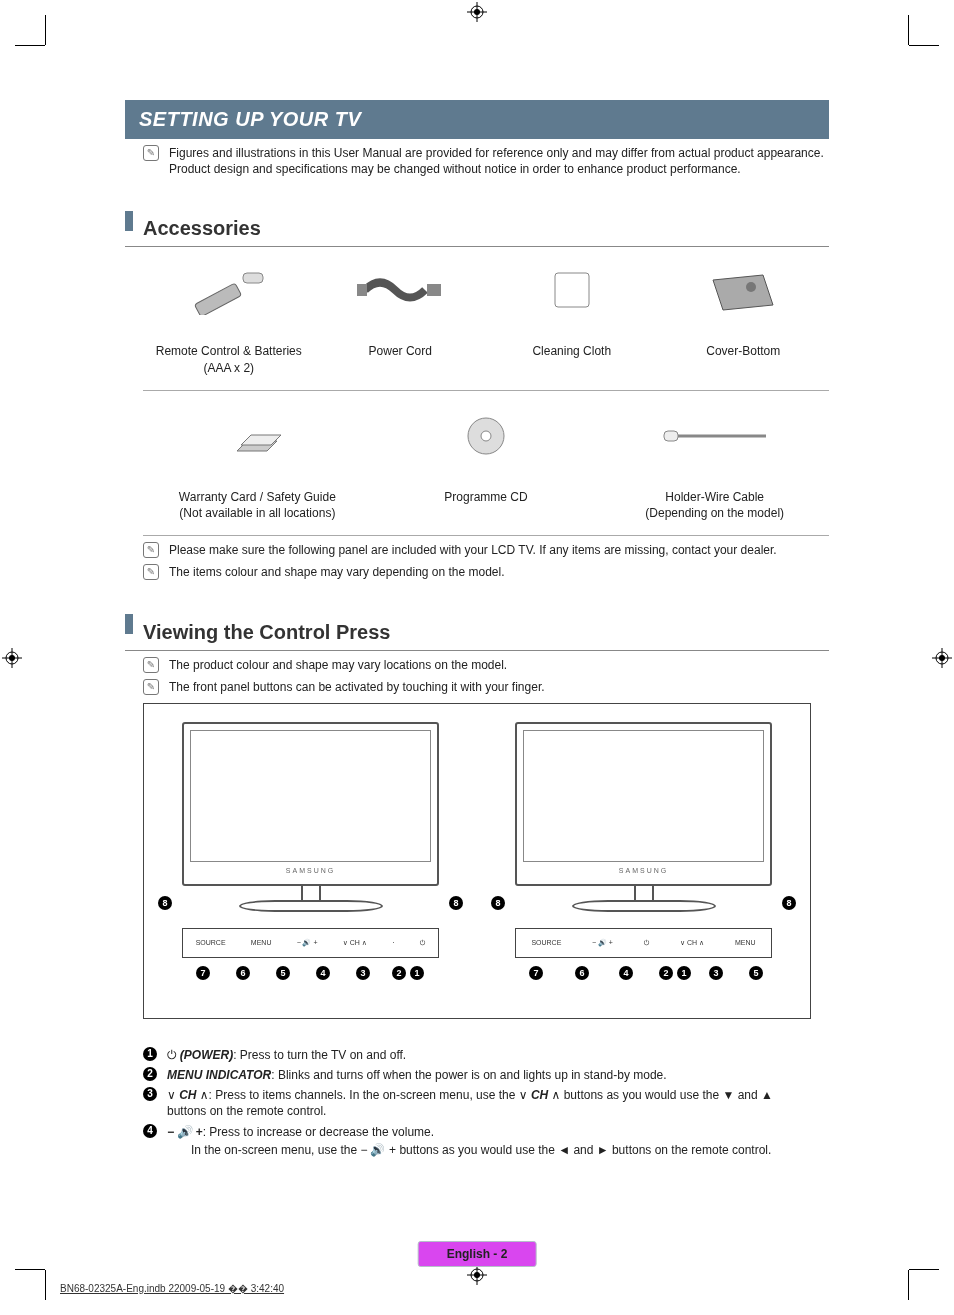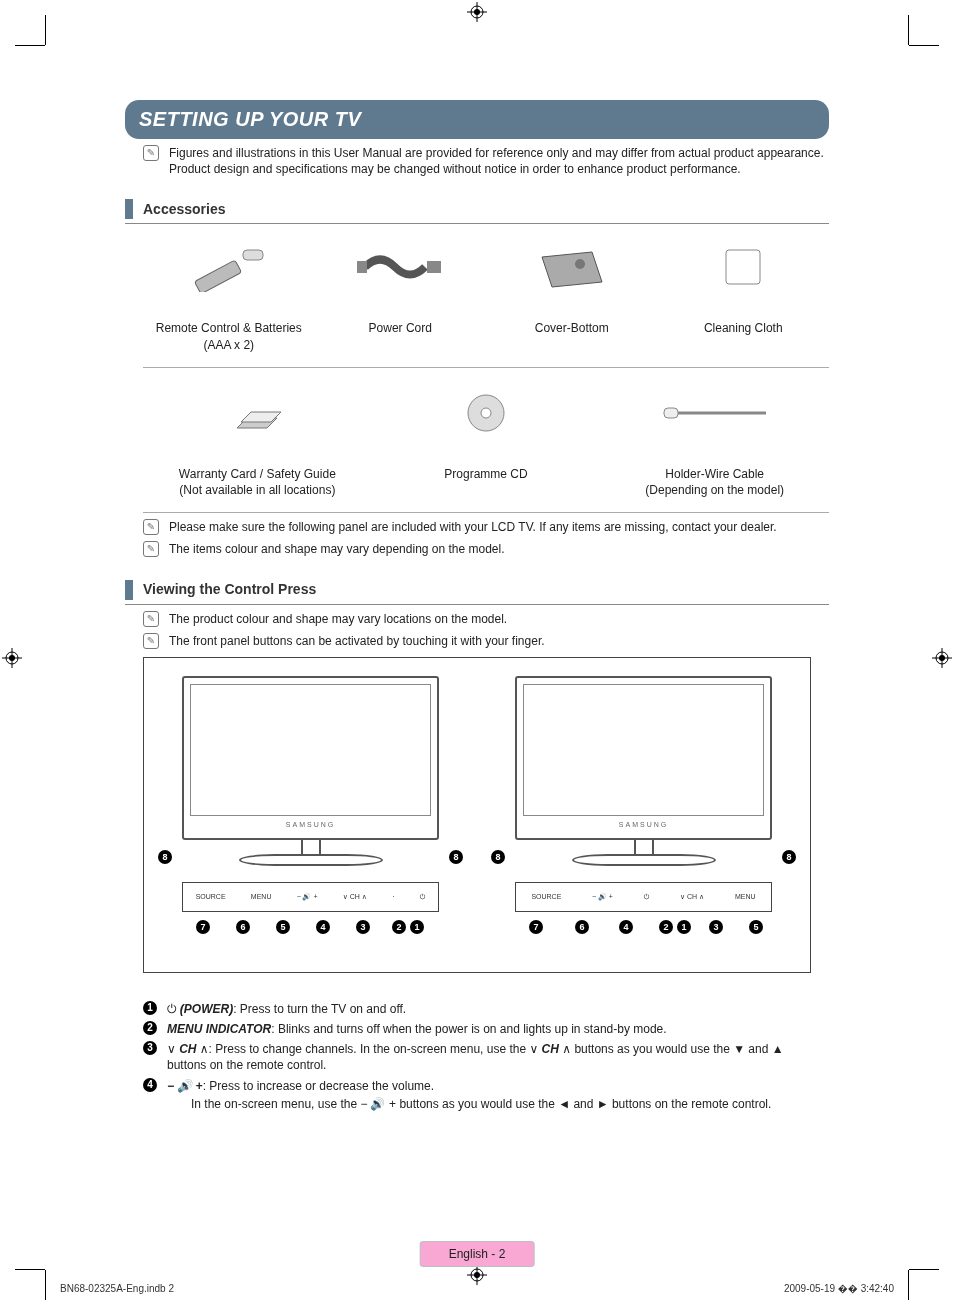--- a/index.html
+++ b/index.html
@@ -36,32 +36,31 @@
   .content { position:absolute; left:125px; right:125px; top:100px; bottom:60px; }
 
   .section-title-bar {
     background:#5f7a8f;
     color:#fff;
     font-weight:bold;
     font-size:20px;
     padding:6px 14px;
     font-style:italic;
     letter-spacing:0.5px;
-    border-radius:14px;
   }
   .note-row { display:flex; align-items:flex-start; gap:10px; margin:6px 0 2px 18px; font-size:12px;}
   .note-icon {
     width:14px; height:14px; border:1px solid #777; border-radius:3px;
     font-size:10px; text-align:center; line-height:13px; color:#777;
     flex:0 0 14px;
   }
 
   .subhead-wrap { display:flex; align-items:center; margin-top:22px; margin-bottom:4px;}
   .subhead-bar { width:8px; height:20px; background:#5f7a8f; margin-right:10px;}
-  .subhead { font-weight:bold; font-size:14px; color:#333;}
+  .subhead { font-weight:bold; font-size:20px; color:#333;margin-top:16px;}
   .sub-rule { height:1px; background:#888; margin-top:2px;}
 
   .acc-grid { margin:4px 0 0 18px; }
   .acc-row { display:flex; }
   .acc-cell { flex:1; text-align:center; padding:8px 4px; font-size:12px;}
   .acc-img { height:62px; display:flex; align-items:center; justify-content:center; }
   .acc-cap { margin-top:22px; font-size:12px; color:#222;}
   .acc-sep { height:1px; background:#aaa; margin:6px 0;}
 
   .panel-box { border:1px solid #444; margin:8px 18px 0 18px; padding:14px 10px 50px 10px;}
@@ -79,22 +78,22 @@
 
   .btnbar2 { position:absolute; left:28px; right:28px; top:210px; height:28px; border:1px solid #444; display:flex; align-items:center; justify-content:space-around; font-size:7px; color:#333;}
 
   .legend { margin:28px 18px 0 18px; font-size:12px;}
   .legend-row { display:flex; align-items:flex-start; gap:10px; margin:4px 0;}
   .legend-row .bullet { width:14px; height:14px; border-radius:50%; background:#000; color:#fff; font-size:10px; text-align:center; line-height:14px; font-weight:bold; flex:0 0 14px;}
   .legend-row .txt b { font-weight:bold;font-style:italic;}
   .legend-sub { margin-left:24px; margin-top:2px;}
 
   .page-foot { position:absolute; left:50%; transform:translateX(-50%); bottom:48px;
-    background:#f9a8d4; border:1px solid #b5c0c9; border-radius:3px; padding:4px 28px; font-size:12px; font-weight:normal;}
-  .imprint { position:absolute; left:60px; right:60px; bottom:20px; display:flex; justify-content:space-between; font-size:10px; color:#333;}
+    background:#d946ef; border:1px solid #b5c0c9; border-radius:3px; padding:4px 28px; font-size:12px; font-weight:bold;}
+  .imprint { position:absolute; left:60px; right:60px; bottom:20px; display:flex; font-size:10px; color:#333;text-decoration:underline;}
 
   .glyph { font-family: Arial, sans-serif;}
 </style>
 </head>
 <body>
 
 <div class="sheet">
 
   <div class="crop-corner cc-tl"></div>
   <div class="crop-corner cc-tl2"></div>
@@ -169,34 +168,34 @@
             <svg width="90" height="40" viewBox="0 0 90 40">
                 <path d="M10 20 Q 25 5 40 20 T 70 20" fill="none" stroke="#555" stroke-width="8"></path>
                 <rect x="2" y="14" width="10" height="12" fill="#888"></rect>
                 <rect x="72" y="14" width="14" height="12" fill="#888"></rect>
               </svg>
           </div>
           <div class="acc-cap">Power Cord</div>
         </div>
         <div class="acc-cell">
           <div class="acc-img">
+            <svg width="50" height="50" viewBox="0 0 50 50">
+                <rect x="8" y="8" width="34" height="34" rx="3" fill="#fff" stroke="#888"></rect>
+              </svg>
+          </div>
+          <div class="acc-cap">Cleaning Cloth</div>
+        </div>
+        <div class="acc-cell">
+          <div class="acc-img">
             <svg width="80" height="50" viewBox="0 0 80 50">
                 <path d="M10 15 L60 10 L70 40 L20 45 Z" fill="#aaa" stroke="#555"></path>
                 <circle cx="48" cy="22" r="5" fill="#777"></circle>
               </svg>
           </div>
           <div class="acc-cap">Cover-Bottom</div>
-        </div>
-        <div class="acc-cell">
-          <div class="acc-img">
-            <svg width="50" height="50" viewBox="0 0 50 50">
-                <rect x="8" y="8" width="34" height="34" rx="3" fill="#fff" stroke="#888"></rect>
-              </svg>
-          </div>
-          <div class="acc-cap">Cleaning Cloth</div>
         </div>
       </div>
       <div class="acc-sep"></div>
       <div class="acc-row">
         <div class="acc-cell">
           <div class="acc-img">
             <svg width="60" height="50" viewBox="0 0 60 50">
                 <polygon points="10,40 40,40 50,30 20,30" fill="#ccc" stroke="#777"></polygon>
                 <polygon points="14,34 44,34 54,24 24,24" fill="#eee" stroke="#777"></polygon>
               </svg>
@@ -320,21 +319,21 @@
       </div>
       <div class="legend-row">
         <div class="bullet">2</div>
         <div class="txt">
           <b>MENU INDICATOR</b><span>: Blinks and turns off when the power is on and lights up in stand-by mode.</span>
         </div>
       </div>
       <div class="legend-row">
         <div class="bullet">3</div>
         <div class="txt">
-          <span class="glyph">∨ </span><b>CH</b><span class="glyph"> ∧</span><span>: Press to change channels. In the on-screen menu, use the </span><span class="glyph">∨ <b>CH</b> ∧</span><span> buttons as you would use the ▼ and ▲ buttons on the remote control.</span>
+          <span class="glyph">∨ </span><b>CH</b><span class="glyph"> ∧</span><span>: Press to items channels. In the on-screen menu, use the </span><span class="glyph">∨ <b>CH</b> ∧</span><span> buttons as you would use the ▼ and ▲ buttons on the remote control.</span>
         </div>
       </div>
       <div class="legend-row">
         <div class="bullet">4</div>
         <div class="txt">
           <b class="glyph">− 🔊 +</b><span>: Press to increase or decrease the volume.</span>
           <div class="legend-sub">In the on-screen menu, use the − 🔊 + buttons as you would use the ◄ and ► buttons on the remote control.</div>
         </div>
       </div>
     </div>

